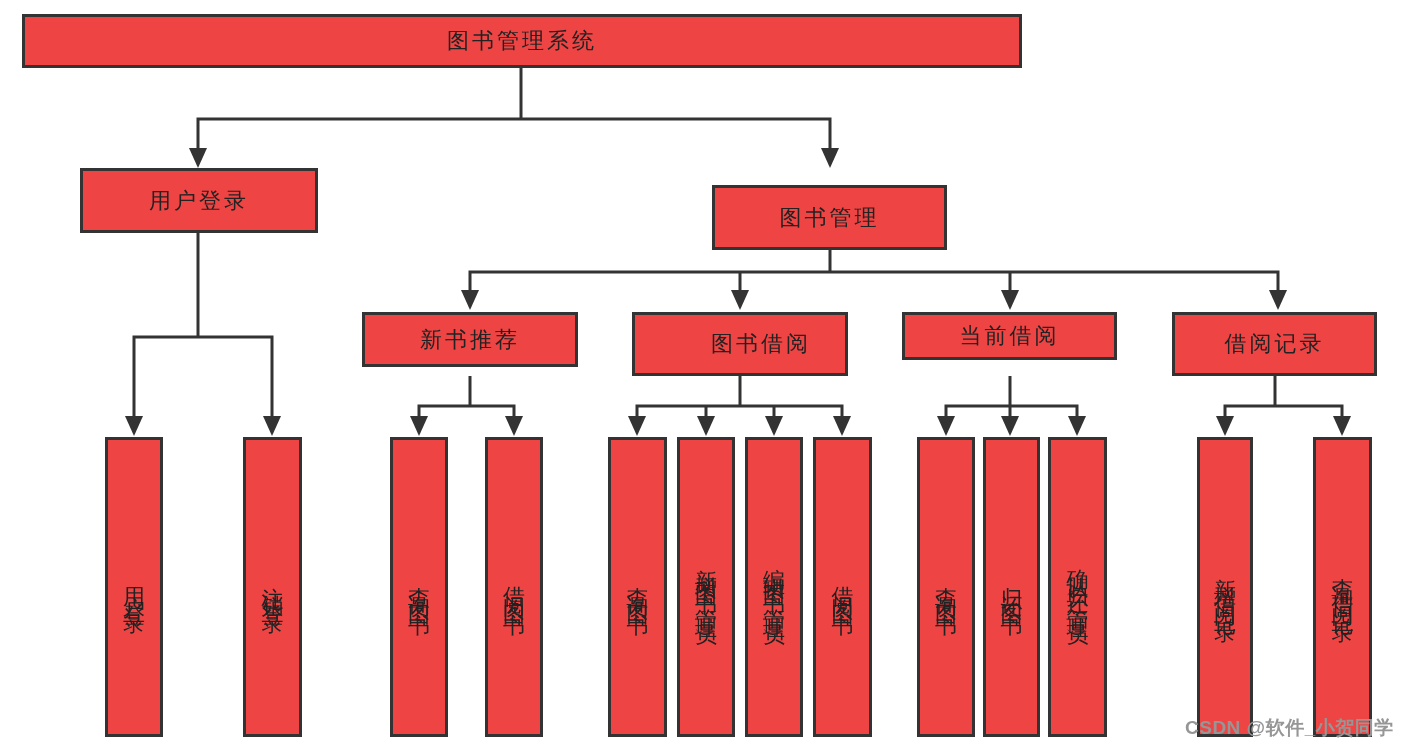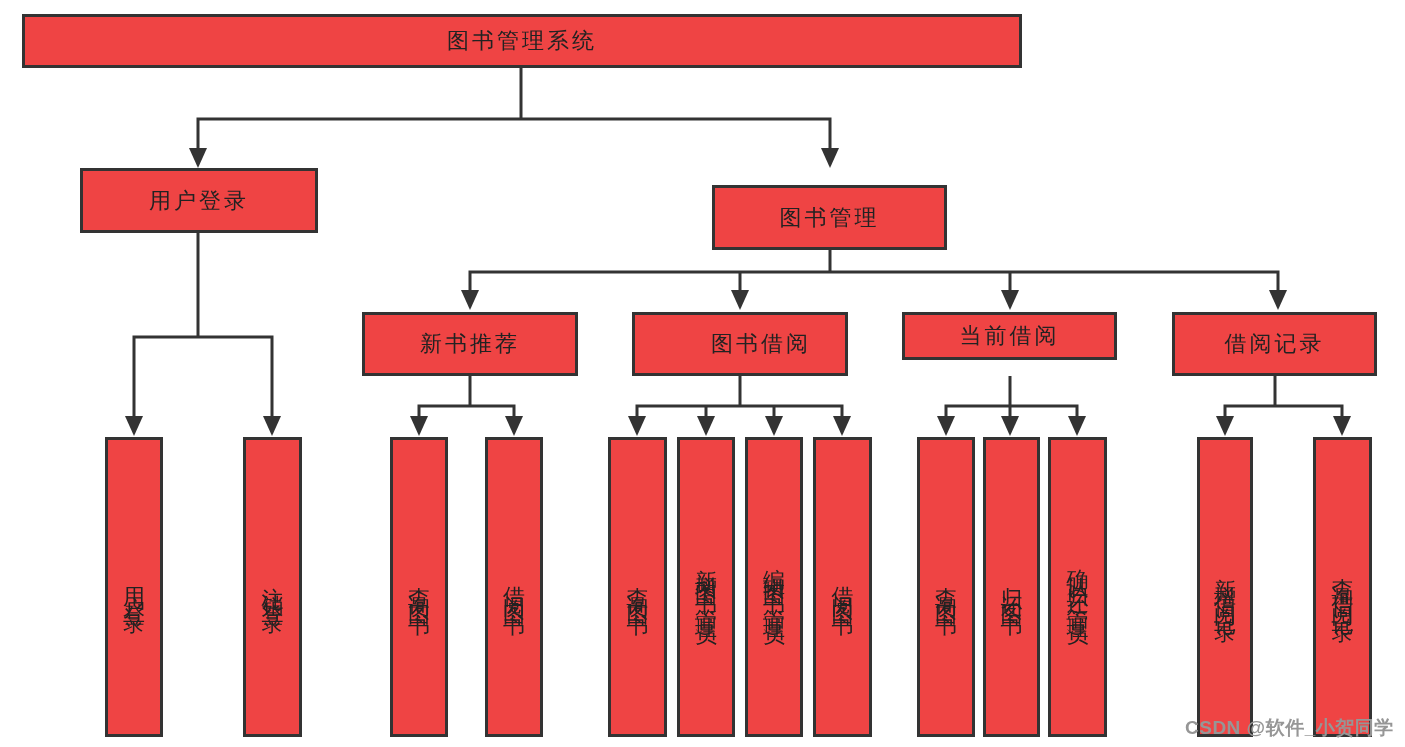--- a/index.html
+++ b/index.html
@@ -115,21 +115,21 @@
       <polygon points="1216,416 1234,416 1225,436"></polygon>
       <polygon points="1333,416 1351,416 1342,436"></polygon>
     </g>
   </svg>
 
   <div class="box hnode" style="left:22px; top:14px; width:1000px; height:54px;">图书管理系统</div>
 
   <div class="box hnode" style="left:80px; top:168px; width:238px; height:65px;">用户登录</div>
   <div class="box hnode" style="left:712px; top:177px; width:235px; height:65px;margin-top:8px;">图书管理</div>
 
-  <div class="box hnode" style="left:362px; top:312px; width:216px; height:64px;">新书推荐</div>
+  <div class="box hnode" style="left:362px; top:312px; width:216px; height:55px;">新书推荐</div>
   <div class="box hnode" style="left:632px; top:312px; width:216px; height:64px;padding-left:42px;">图书借阅</div>
   <div class="box hnode" style="left:902px; top:312px; width:215px; height:48px;">当前借阅</div>
   <div class="box hnode" style="left:1172px; top:312px; width:205px; height:64px;">借阅记录</div>
 
   <div class="box leaf" style="left:105px; top:437px; width:58px; height:300px;">用户登录</div>
   <div class="box leaf" style="left:243px; top:437px; width:59px; height:300px;">注销登录</div>
 
   <div class="box leaf" style="left:390px; top:437px; width:58px; height:300px;">查询图书</div>
   <div class="box leaf" style="left:485px; top:437px; width:58px; height:300px;">借阅图书</div>
 

